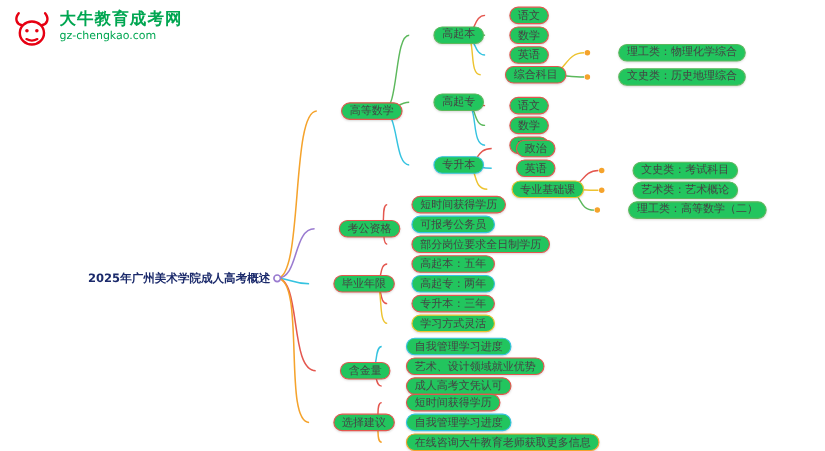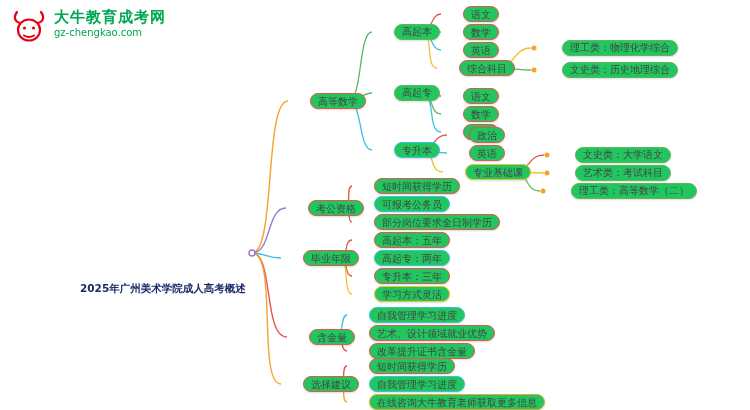--- a/index.html
+++ b/index.html
@@ -16,21 +16,21 @@
     margin-left:22px;
   }
   .b-red    { border-color:#e4574f; }
   .b-green  { border-color:#5cb85c;font-family:Liberation Mono, monospace; }
   .b-cyan   { border-color:#35c3e0; }
   .b-yellow { border-color:#edc32f;font-family:Liberation Serif, serif; }
   .b-orange { border-color:#f5a32c; }
 
   .root-node {
     position:absolute; left:80px; top:246px;
-    font-size:10.5px; font-weight:bold; color:#1b2a6b; white-space:nowrap;margin-top:36px;
+    font-size:10.5px; font-weight:bold; color:#1b2a6b; white-space:nowrap;
   }
 
   .logo { position:absolute; left:10px; top:8px; display:flex; align-items:flex-start; gap:6px; cursor:pointer; }
   .logo-text { display:flex; flex-direction:column; line-height:1.25; }
   .logo-title { color:#00a651; font-weight:bold; font-size:15px; letter-spacing:1px; }
   .logo-url   { color:#00a651; font-weight:normal; font-size:10px; }
 </style>
 </head>
 <body>
 
@@ -140,34 +140,34 @@
   <div class="node b-green" style="left:540px;top:40px">理工类：物理化学综合</div>
   <div class="node b-green" style="left:540px;top:62px">文史类：历史地理综合</div>
 
   <div class="node b-red" style="left:441px;top:88px">语文</div>
   <div class="node b-red" style="left:441px;top:106px">数学</div>
   <div class="node b-red" style="left:441px;top:124px">英语</div>
 
   <div class="node b-red" style="left:447px;top:127px">政治</div>
   <div class="node b-red" style="left:447px;top:145px">英语</div>
   <div class="node b-yellow" style="left:443px;top:164px">专业基础课</div>
-  <div class="node b-green" style="left:553px;top:147px">文史类：大学语文</div>
-  <div class="node b-green" style="left:553px;top:165px">艺术类：考试科目</div>
+  <div class="node b-green" style="left:553px;top:147px">文史类：考试科目</div>
+  <div class="node b-green" style="left:553px;top:165px">艺术类：艺术概论</div>
   <div class="node b-green" style="left:549px;top:183px">理工类：高等数学（二）</div>
 
   <div class="node b-red" style="left:352px;top:178px">短时间获得学历</div>
   <div class="node b-cyan" style="left:352px;top:196px">可报考公务员</div>
   <div class="node b-red" style="left:352px;top:214px">部分岗位要求全日制学历</div>
 
   <div class="node b-red" style="left:352px;top:232px">高起本：五年</div>
   <div class="node b-cyan" style="left:352px;top:250px">高起专：两年</div>
   <div class="node b-red" style="left:352px;top:268px">专升本：三年</div>
   <div class="node b-yellow" style="left:352px;top:286px">学习方式灵活</div>
 
   <div class="node b-cyan" style="left:347px;top:307px">自我管理学习进度</div>
   <div class="node b-red" style="left:347px;top:325px">艺术、设计领域就业优势</div>
-  <div class="node b-red" style="left:347px;top:343px">改革提升证书含金量</div>
+  <div class="node b-red" style="left:347px;top:343px">成人高考文凭认可</div>
 
   <div class="node b-red" style="left:347px;top:358px">短时间获得学历</div>
   <div class="node b-orange" style="left:347px;top:394px">在线咨询大牛教育老师获取更多信息</div>
   <div class="node b-cyan" style="left:347px;top:376px">自我管理学习进度</div>
 
 </div>
 
 </body></html>

